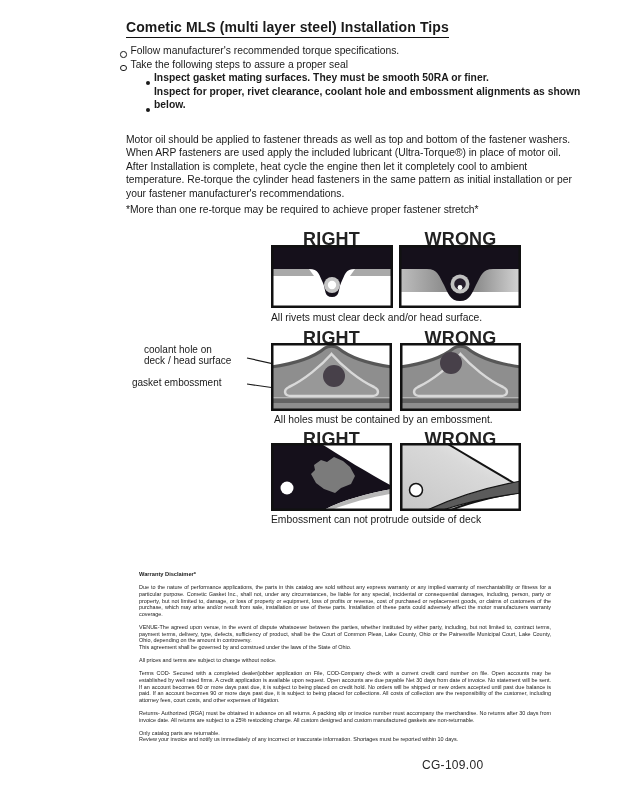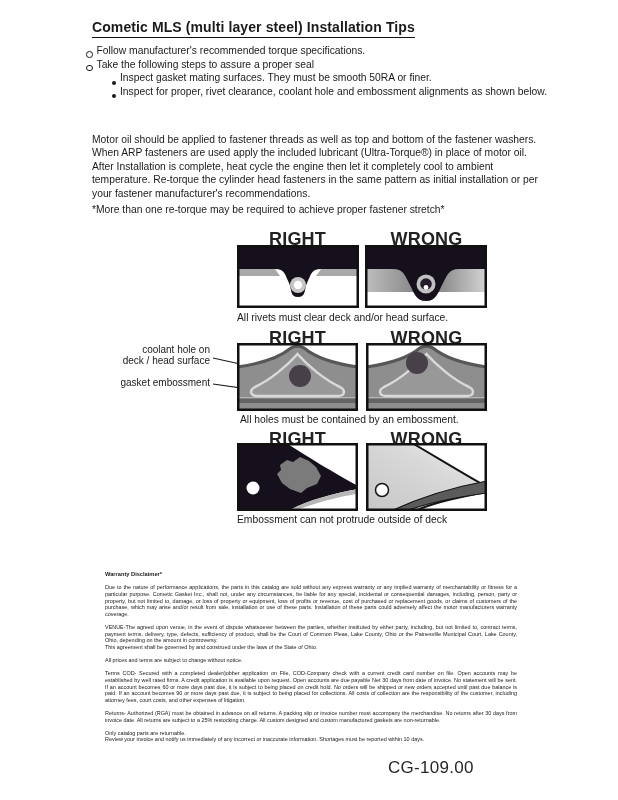--- a/index.html
+++ b/index.html
@@ -1,35 +1,35 @@
 <!DOCTYPE html>
 <html><head>
 <meta charset="utf-8">
 <style>
   html,body{margin:0;padding:0;background:#fff;}
   .page{position:relative;width:618px;height:800px;background:#fff;overflow:hidden;
         font-family:"Liberation Sans", sans-serif;color:#1a1a1a;}
-  .abs{position:absolute;}
+  .abs{position:absolute;margin-left:34px;}
   .title{font-size:14px;font-weight:700;display:inline-block;border-bottom:1.6px solid #111;
          padding-bottom:2px;letter-spacing:.1px;}
   .body-text{font-size:10.3px;line-height:13.4px;}
   .tips{font-size:10.3px;line-height:13.6px;}
   .tip-row{display:flex;align-items:flex-end;}
   .b1{width:4.5px;height:4.5px;border:1px solid #1a1a1a;border-radius:50%;margin:3.6px 4px 0 0;flex:none;}
   .b2{width:4px;height:4px;background:#1a1a1a;border-radius:50%;margin:4px 4px 0 0;flex:none;}
-  .sub{margin-left:26px;}
+  .sub{margin-left:26px;font-weight:bold;}
   .h2{font-size:12px;font-weight:700;}
   .para{width:456px;}
   .dg-label{width:121px;text-align:center;font-size:18px;font-weight:700;color:#222;letter-spacing:.2px;}
   .caption{font-size:10.3px;line-height:12.4px;}
-  .side-label{font-size:10px;line-height:11px;text-align:right;}
+  .side-label{font-size:10px;line-height:11px;}
   .legal{width:412px;font-size:5.45px;line-height:6.65px;text-align:justify;}
   .legal p{margin:0 0 6.4px 0;white-space:pre-line;}
   .legal .lh{font-weight:700;font-size:5.7px;margin:0 0 6.8px 0;}
-  .footer{font-size:17px;color:#262626;letter-spacing:.3px;}
+  .footer{font-size:12px;color:#262626;letter-spacing:.3px;}
   svg{display:block;}
 </style>
 </head>
 <body>
 
 <div class="page">
 
   <div class="abs" style="left:92px;top:18px;">
     <span class="title">Cometic MLS (multi layer steel) Installation Tips</span>
   </div>

